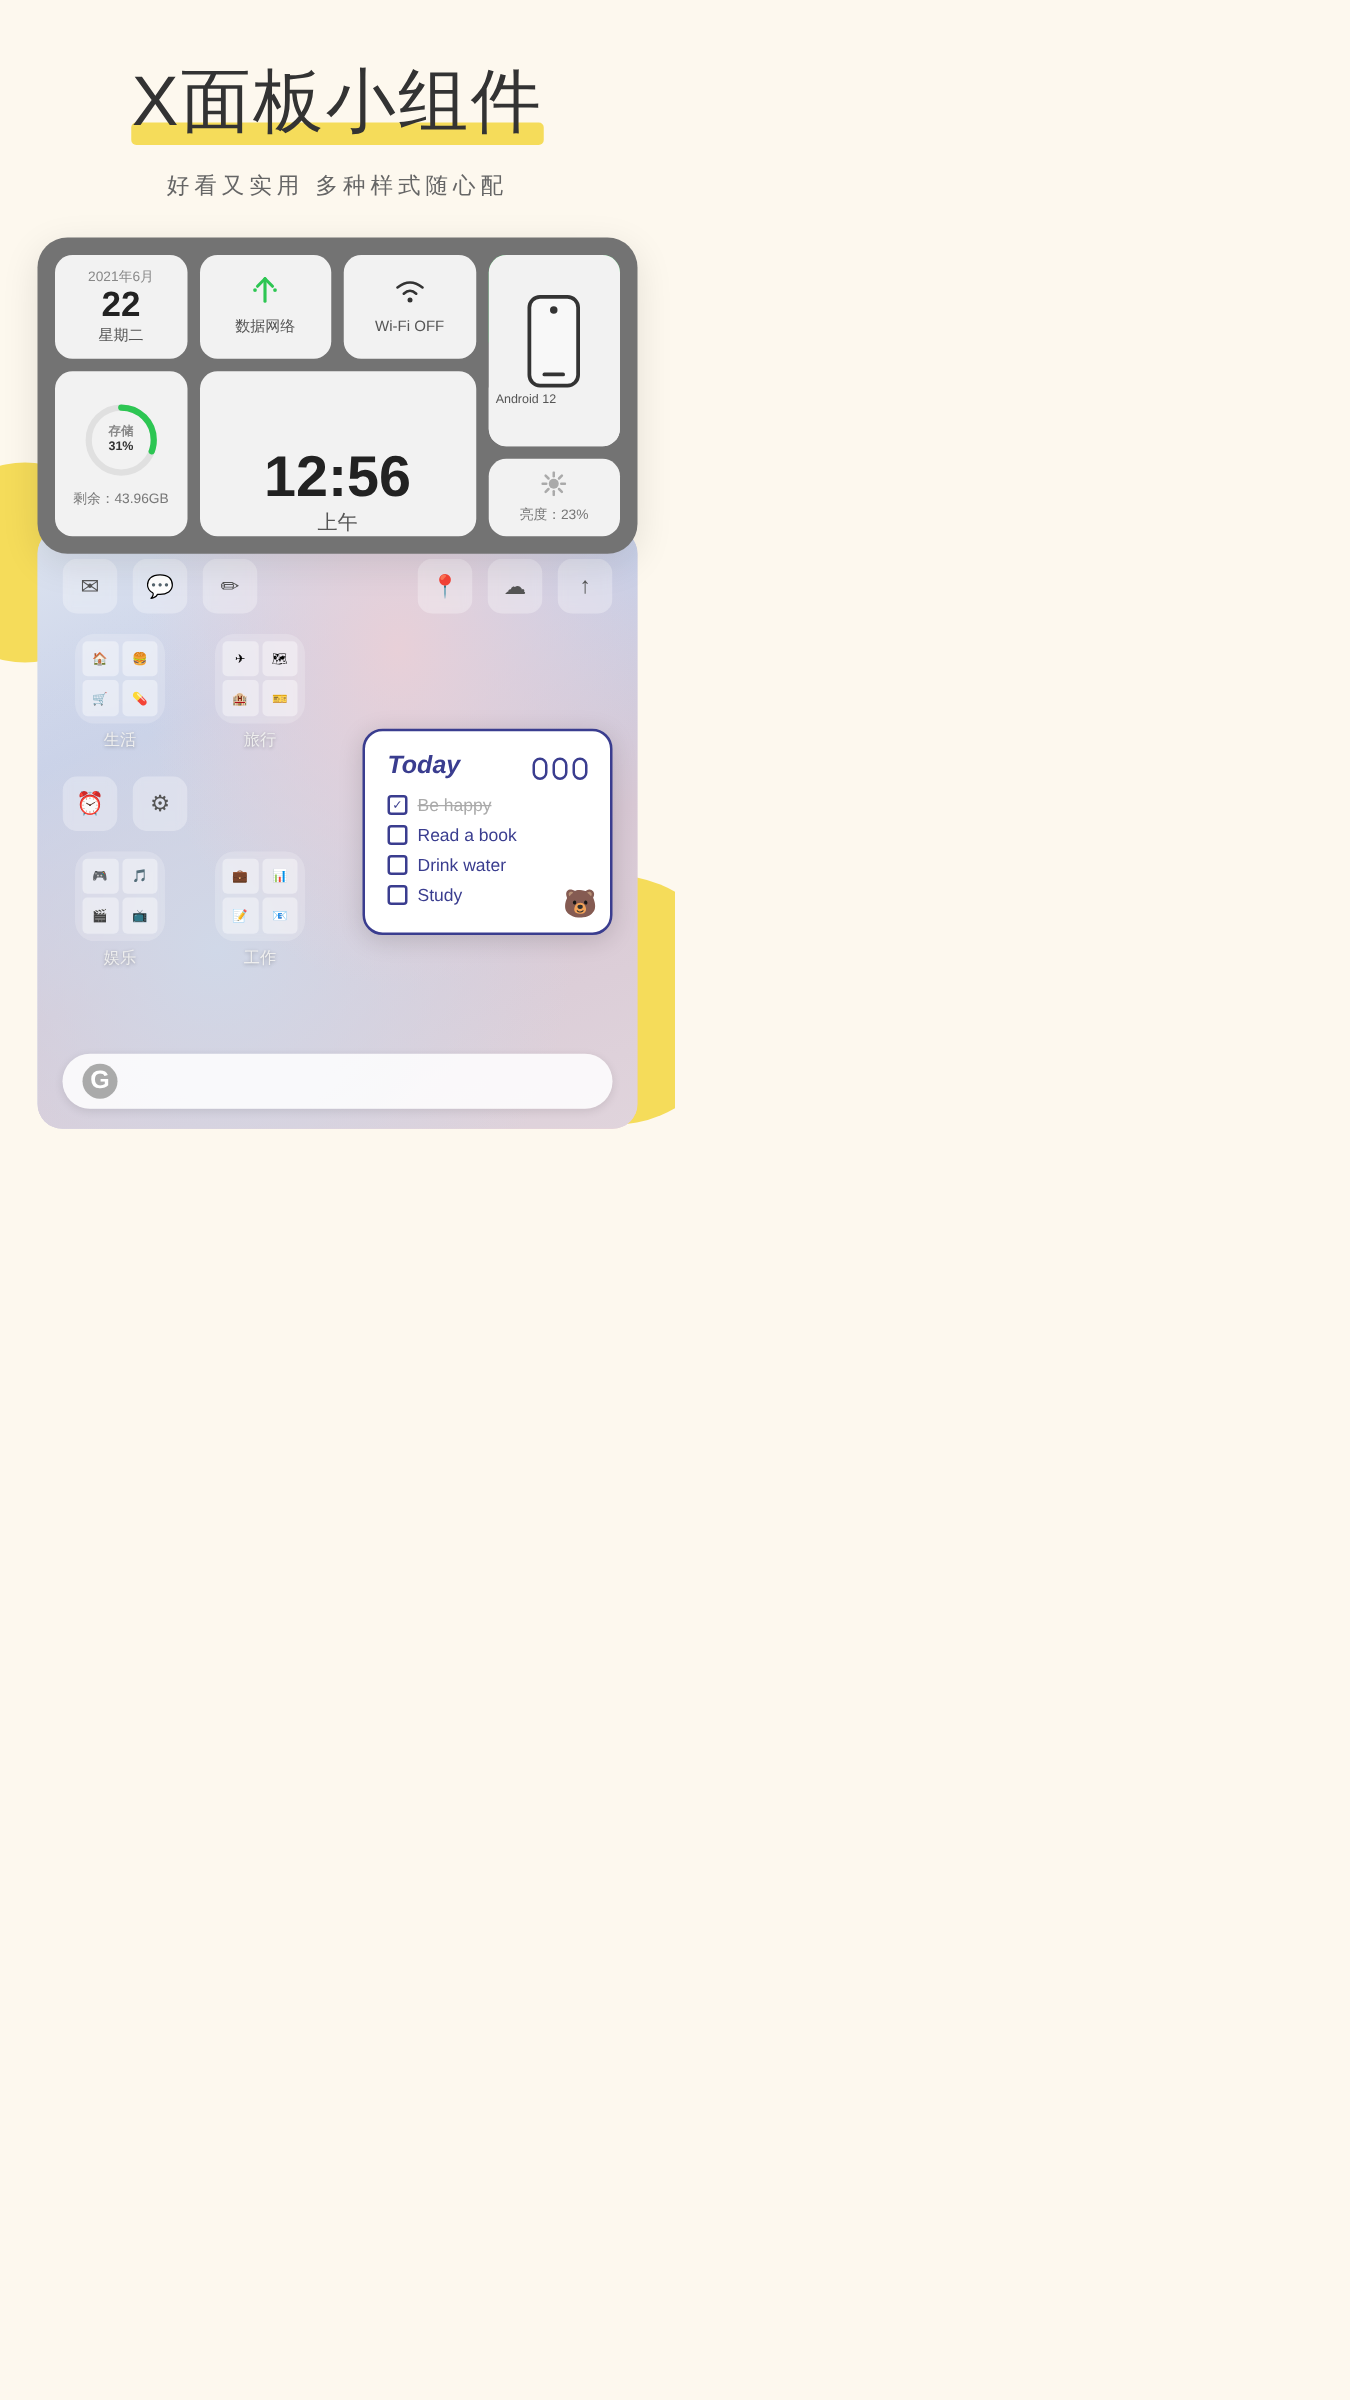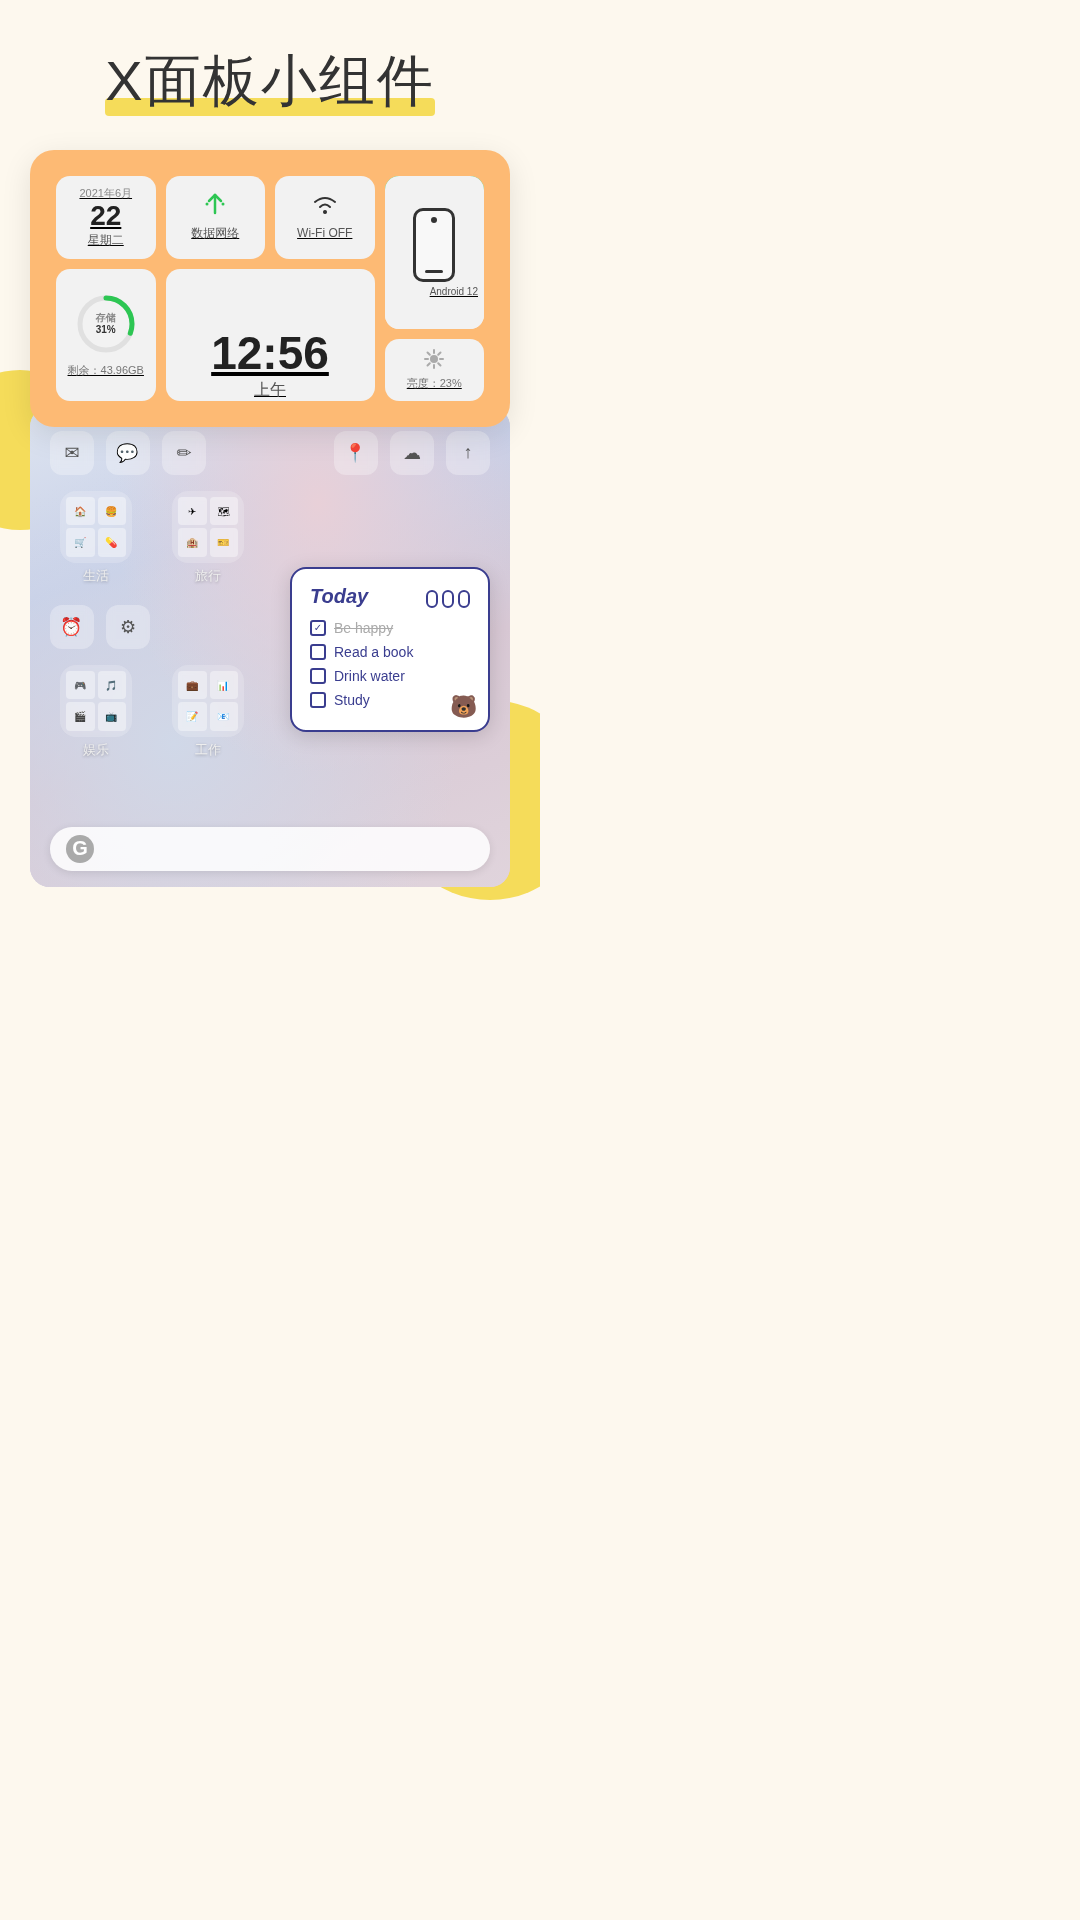--- a/index.html
+++ b/index.html
@@ -71,28 +71,27 @@
 
     
     .content {
       position: relative;
       z-index: 1;
       padding: 20px 30px 40px;
     }
 
     
     .widget-panel {
-      background: #fdba74;
+      background: #737373;
       border-radius: 24px;
-      padding: 26px;
+      padding: 14px;
       box-shadow: 0 8px 30px rgba(0,0,0,0.1);
       position: relative;
       z-index: 2;
       margin-bottom: -20px;
-      text-decoration: underline;
     }
 
     .widget-grid {
       display: grid;
       grid-template-columns: 1fr 1fr 1fr 1fr;
       grid-template-rows: auto auto auto;
       gap: 10px;
     }
 
     .widget-cell {
@@ -489,20 +488,21 @@
 <body>
 
 <div class="bg-circle-left"></div>
 <div class="bg-circle-bottom-right"></div>
 
 <div class="header">
   <div class="main-title">
     <span>X面板小组件</span>
     <div class="title-highlight"></div>
   </div>
+  <div class="subtitle">好看又实用  多种样式随心配</div>
 </div>
 
 <div class="content">
 
   <div class="widget-panel">
     <div class="widget-grid">
 
       <div class="widget-cell cell-date">
         <div class="date-year-month">2021年6月</div>
         <div class="date-day">22</div>
@@ -561,21 +561,21 @@
         <div class="vol-icon">
           <svg width="22" height="18" viewBox="0 0 22 18">
             <polygon points="1,6 7,6 12,1 12,17 7,12 1,12" fill="#555"></polygon>
             <line x1="15" y1="5" x2="20" y2="13" stroke="#555" stroke-width="2" stroke-linecap="round"></line>
             <line x1="20" y1="5" x2="15" y2="13" stroke="#555" stroke-width="2" stroke-linecap="round"></line>
           </svg>
         </div>
         <div class="vol-label">音量：0%</div>
       </div>
 
-      <div class="widget-cell" style="grid-column:4; grid-row:1/3; background:#f2f2f2; border-radius:14px; display:flex; align-items:flex-end; justify-content:center; padding:10px 6px;">
+      <div class="widget-cell" style="grid-column:4; grid-row:1/3; background:#f2f2f2; border-radius:14px; display:flex; align-items:flex-start; justify-content:center; padding:10px 6px;">
         <div class="phone-mockup"></div>
         <div class="phone-label">Android 12</div>
       </div>
 
       <div class="widget-cell cell-brightness" style="grid-column:4; grid-row:3;">
         <div class="bright-icon">
           <svg width="20" height="20" viewBox="0 0 20 20">
             <circle cx="10" cy="10" r="4" fill="#aaa"></circle>
             <line x1="10" y1="1" x2="10" y2="4" stroke="#aaa" stroke-width="2" stroke-linecap="round"></line>
             <line x1="10" y1="16" x2="10" y2="19" stroke="#aaa" stroke-width="2" stroke-linecap="round"></line>

